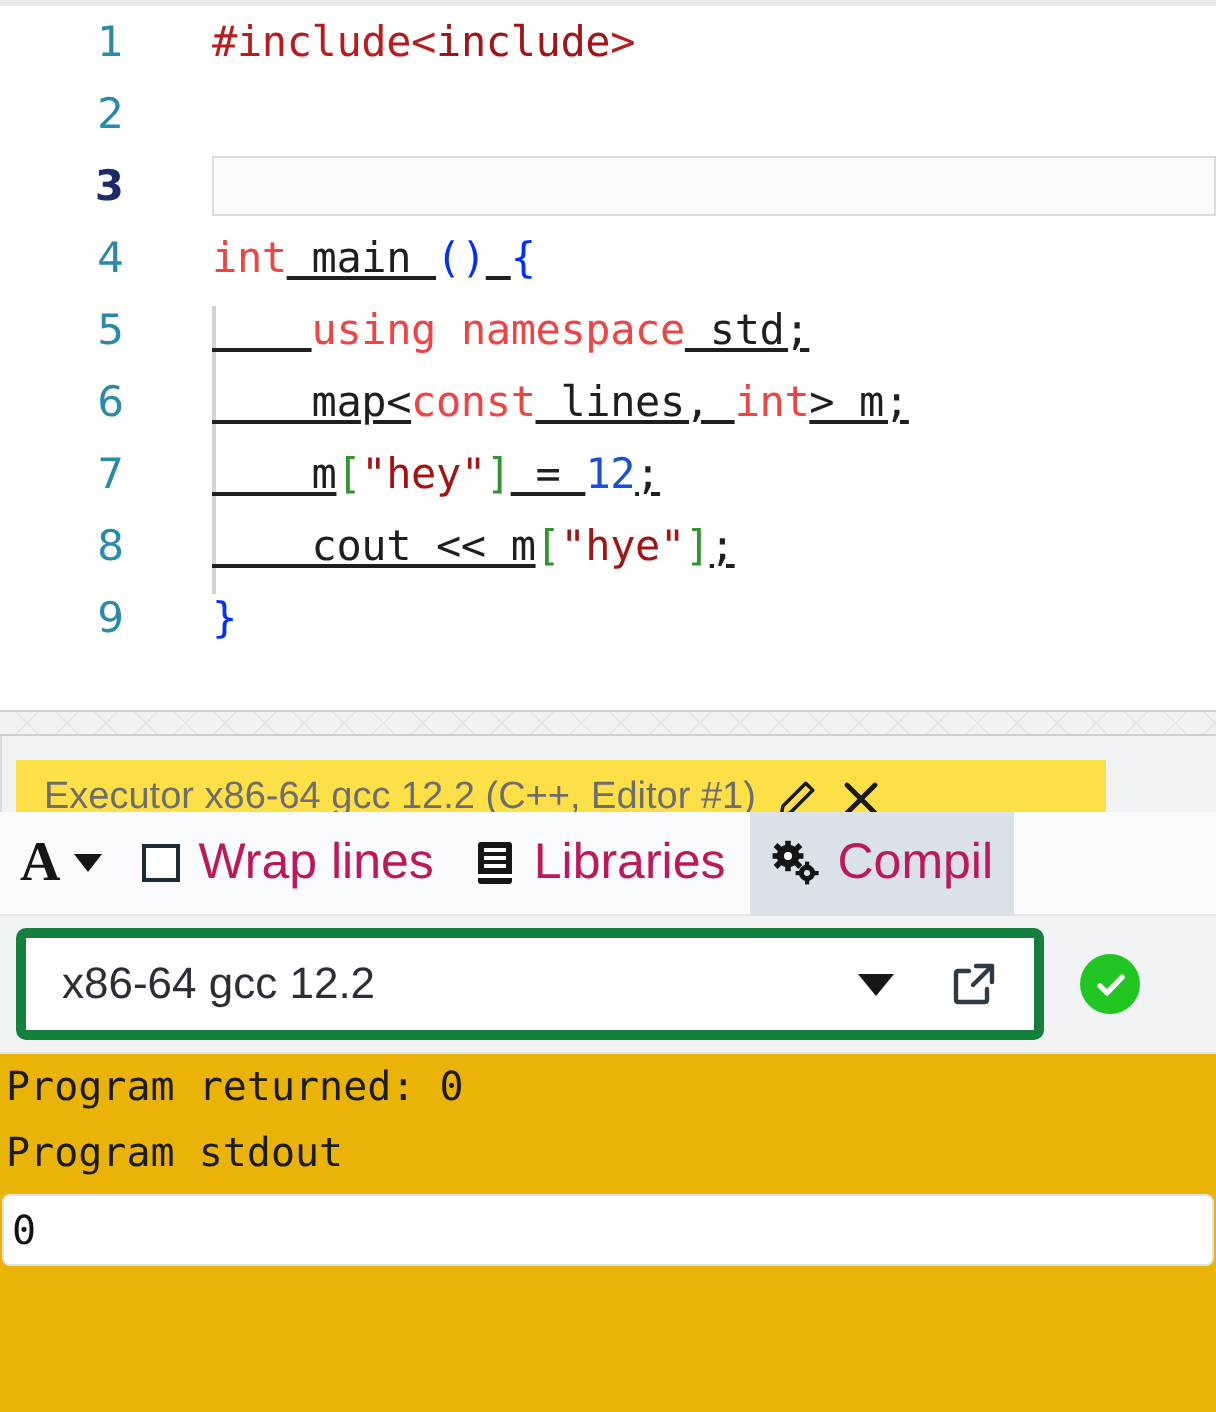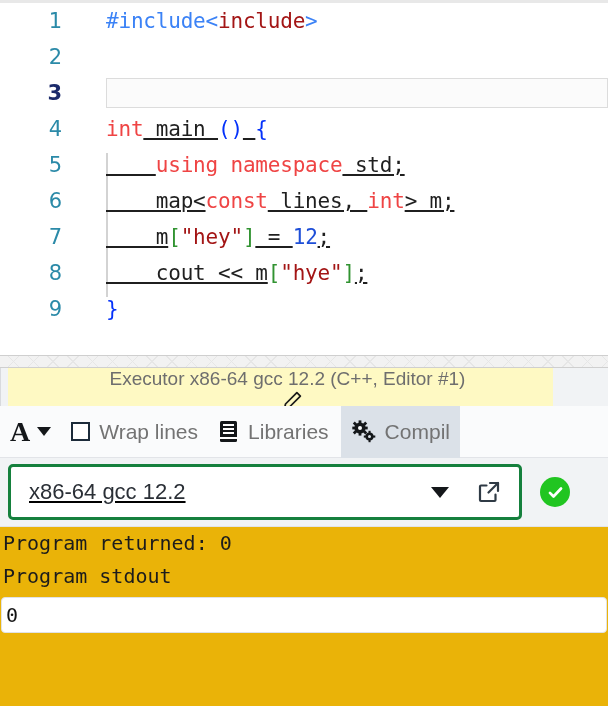--- a/index.html
+++ b/index.html
@@ -75,21 +75,21 @@
   }
   .indent-guide {
     position: absolute;
     left: 106px;
     width: 2px;
     background: #d3d3d3;
   }
 
   
   .t-key   { color: #ef4444; margin-top: 33px; }
-  .t-pre   { color: #3b82f6; }
+  .t-pre   { color: #b91c1c; }
   .t-str   { color: #a31515; }
   .t-num   { color: #1d4ed8; }
   .t-plain { color: #1f1f1f; text-decoration: underline; }
   .t-brk   { color: #319331; }
   .t-brace { color: #0431fa; }
 
   
   .splitter {
     position: absolute;
     left: 0; top: 355px;
@@ -113,29 +113,28 @@
   .exec-pane {
     position: absolute;
     left: 0; top: 368px;
     width: 608px;
     height: 338px;
     background: #f1f3f5;
   }
 
   .exec-titlebar {
     position: absolute;
-    left: 8px; top: 0;
+    left: 8px; top: 12px;
     width: 545px;
     height: 38px;
-    background: #fef9c3;
+    background: #fde047;
     display: flex;
     align-items: center;
     padding-left: 14px;
     box-sizing: border-box;
-    flex-direction: column;
   }
   .exec-title-text {
     font-size: 19px;
     color: #6e6e6e;
     font-family: "Liberation Sans", sans-serif;
     white-space: nowrap;
   }
   .title-icon {
     margin-left: 10px;
     width: 22px;
@@ -182,22 +181,22 @@
     margin-left: 7px;
   }
   .tb-checkbox {
     width: 19px; height: 19px;
     border: 2px solid #1c2b3a;
     background: #ffffff;
     box-sizing: border-box;
     margin-right: 9px;
   }
   .tb-label {
-    font-size: 21px;
-    color: #737373;
+    font-size: 25px;
+    color: #be185d;
     font-family: "Liberation Sans", sans-serif;
   }
   .tb-icon {
     margin-right: 8px;
     display: inline-flex;
     align-items: center;
   }
   .tb-tab-active {
     background: #dbe1e8;
     height: 52px;
@@ -218,27 +217,26 @@
     height: 68px;
     background: #f1f3f5;
     display: flex;
     align-items: center;
   }
   .compiler-select {
     margin-left: 8px;
     width: 514px;
     height: 56px;
     background: #ffffff;
-    border: 3px solid #15803d;
+    border: 5px solid #15803d;
     border-radius: 5px;
     box-sizing: border-box;
     display: flex;
     align-items: center;
     cursor: pointer;
-    text-decoration: underline;
   }
   .compiler-name {
     flex: 1;
     padding-left: 18px;
     font-size: 22px;
     color: #2a2f36;
     font-family: "Liberation Sans", sans-serif;
     white-space: nowrap;
     overflow: hidden;
   }

